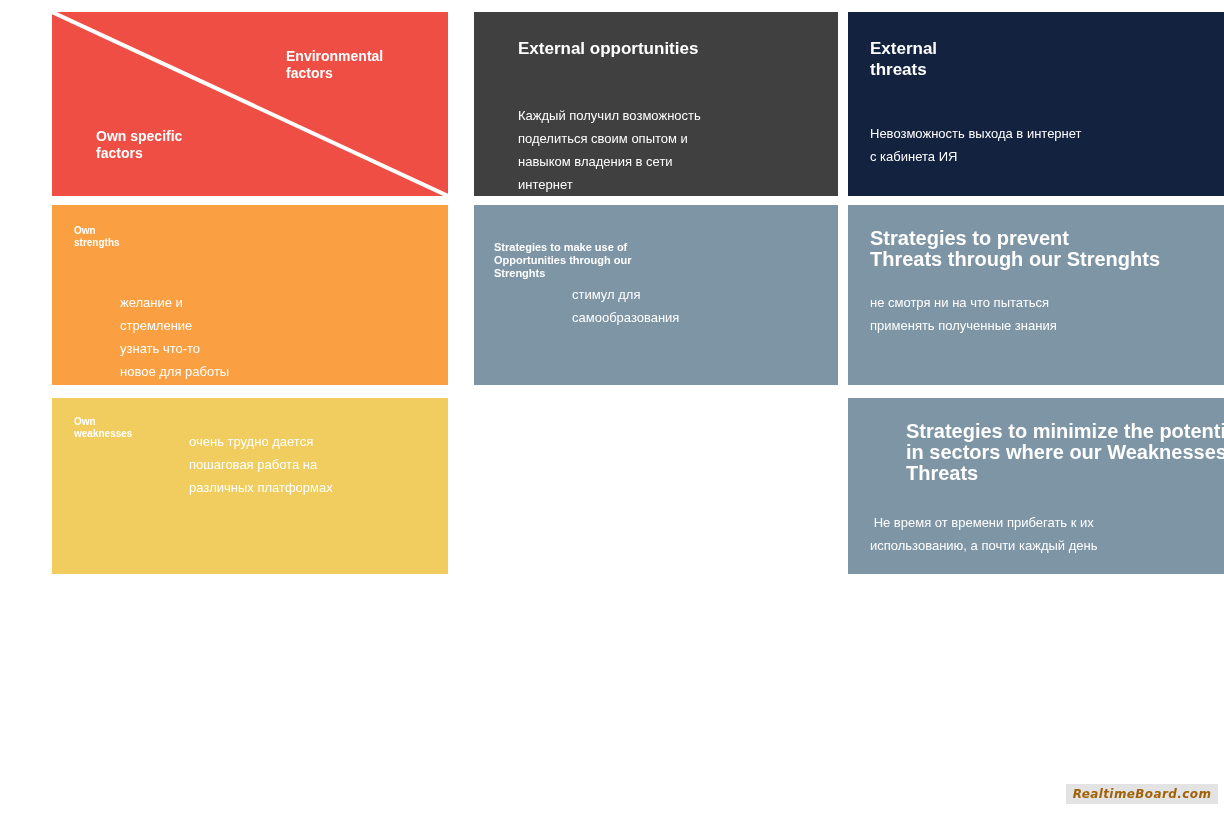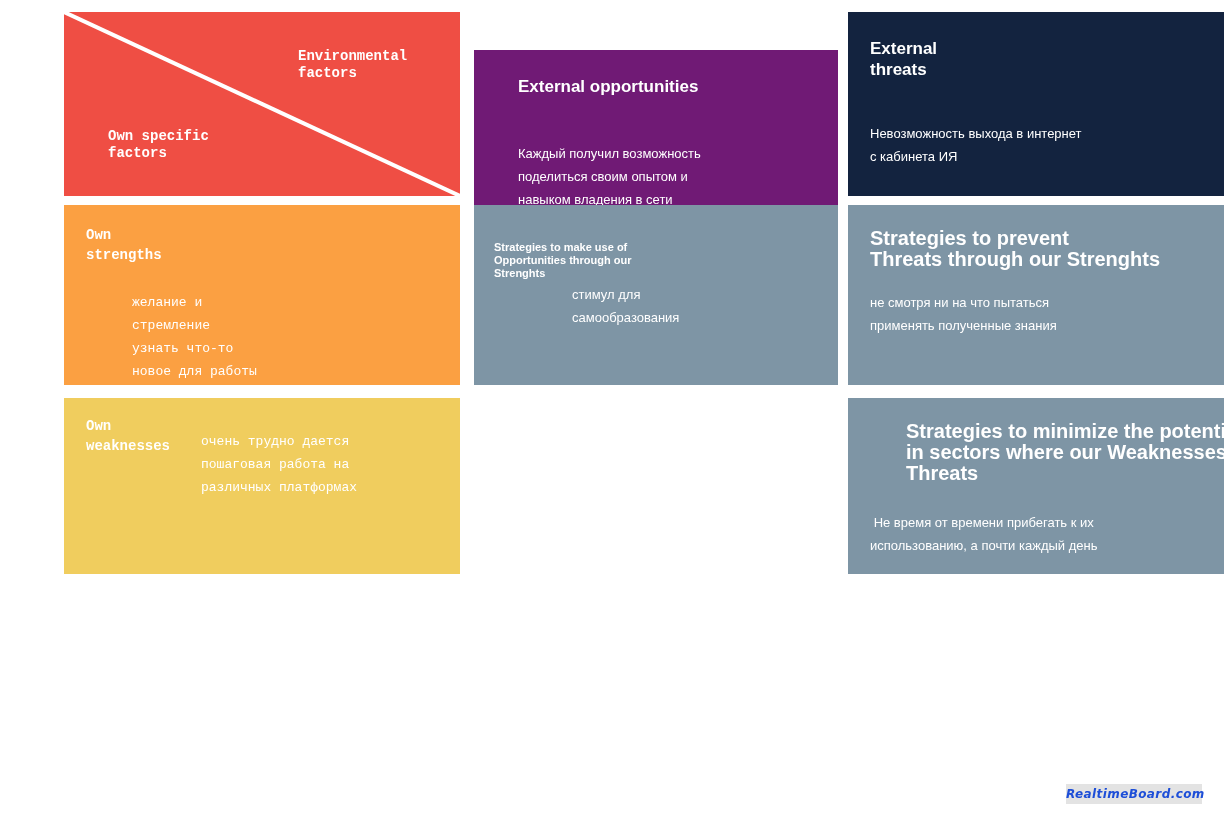--- a/index.html
+++ b/index.html
@@ -23,33 +23,33 @@
     overflow: hidden;
   }
 
   .cell {
     position: absolute;
     box-sizing: border-box;
     overflow: visible;
   }
 
   
-  .col-a { left: 64px;  width: 396px; font-family: Liberation Mono, monospace; }
+  .col-a { left: 52px;  width: 396px; }
   .col-b { left: 474px; width: 364px; }
   .col-c { left: 848px; width: 380px; }
 
   .row-1 { top: 12px;  height: 184px; }
   .row-2 { top: 205px; height: 180px; }
   .row-3 { top: 398px; height: 176px; }
 
   
   .fill-red    { background: #EF4E44; }
   .fill-orange { background: #FBA042; }
   .fill-yellow { background: #F0CD5E; }
-  .fill-blue   { background: #701a75; margin-top: 38px; }
+  .fill-blue   { background: #404040; }
   .fill-navy   { background: #13233F; }
   .fill-slate  { background: #7E95A5; }
 
   
   .axis-label {
     position: absolute;
     color: #ffffff;
     font-weight: bold;
     font-size: 14px;
     line-height: 17px;
@@ -72,22 +72,22 @@
     font-weight: bold;
     font-size: 17px;
     line-height: 21px;
     white-space: pre-line;
   }
 
   .hdr-small {
     position: absolute;
     color: #ffffff;
     font-weight: bold;
-    font-size: 14px;
-    line-height: 20px;
+    font-size: 10px;
+    line-height: 12px;
     white-space: pre-line;
   }
 
   .hdr-strategy {
     position: absolute;
     color: #ffffff;
     font-weight: bold;
     font-size: 20px;
     line-height: 21px;
     white-space: pre;
@@ -133,24 +133,24 @@
   .t-wo-body    { left: 22px; top: 86px; }
 
   .t-wt-label   { left: 22px; top: 23px; margin-left: 36px; }
   .t-wt-body    { left: 22px; top: 113px; text-align: center; }
 
   
   #watermark {
     position: absolute;
     left: 1066px;
     top: 784px;
-    width: 136px;
+    width: 152px;
     height: 20px;
     background: #E3E3E3;
-    color: #1d4ed8;
+    color: #a16207;
     font-family: "DejaVu Sans", sans-serif;
     font-size: 12px;
     font-weight: bold;
     font-style: italic;
     letter-spacing: 0.4px;
     line-height: 20px;
     text-align: center;
     white-space: nowrap;
   }
 </style>

